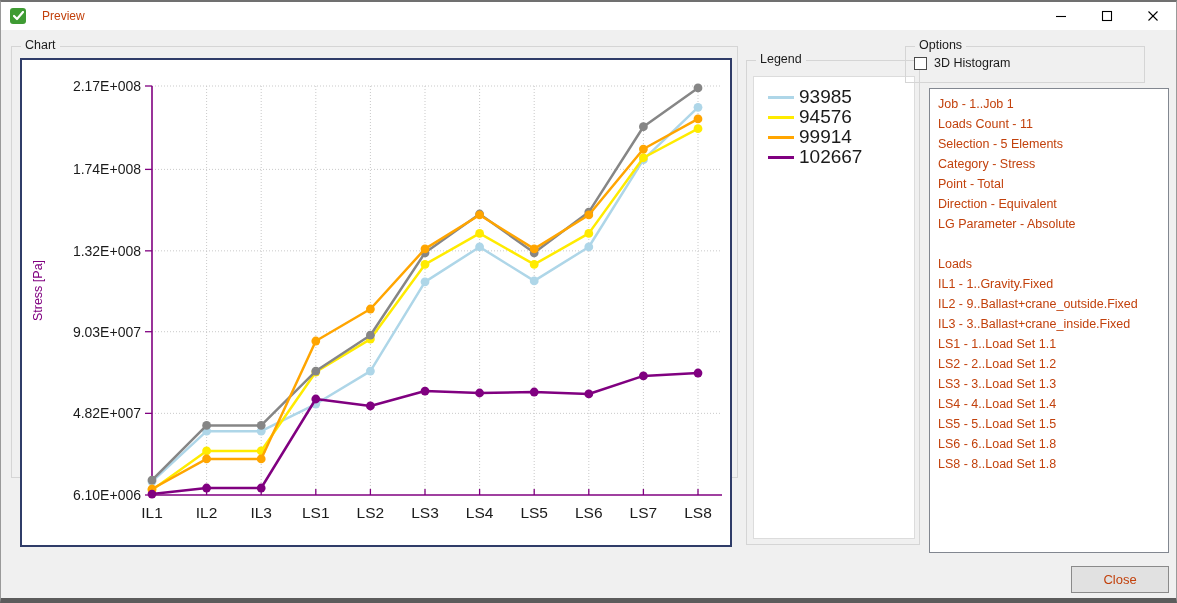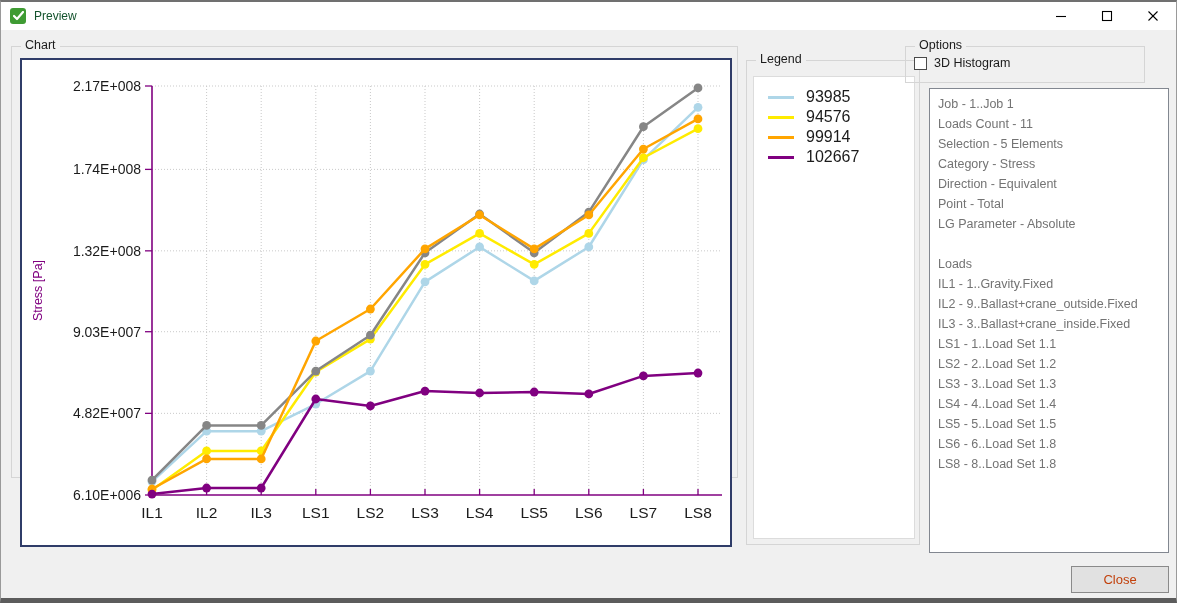--- a/index.html
+++ b/index.html
@@ -15,21 +15,21 @@
     background:#f0f0f0;
   }
   .titlebar{
     position:absolute;top:0;left:0;right:0;height:28px;background:#ffffff;
     display:flex;align-items:center;
   }
   .app-icon{
     width:16px;height:16px;margin-left:9px;border-radius:3px;
     background:#3f9b33;display:flex;align-items:center;justify-content:center;
   }
-  .title{margin-left:8px;font-size:12px;color:#14532d;}
+  .title{margin-left:16px;font-size:12px;color:#c2410c;}
   .win-btns{position:absolute;right:0;top:0;height:28px;display:flex;}
   .win-btn{width:46px;height:28px;display:flex;align-items:center;justify-content:center;cursor:default;}
   .content{position:absolute;top:28px;left:0;right:0;bottom:0;background:#f0f0f0;}
   .groupbox{position:absolute;border:1px solid #d5d5d5;box-sizing:border-box;}
   .gb-label{
     position:absolute;top:-9px;left:9px;background:#f0f0f0;padding:0 4px;
     font-size:12.5px;color:#1b1b1b;white-space:nowrap;
   }
   .chart-gb{left:10px;top:16px;width:727px;height:432px;}
   .chart-area{
@@ -37,33 +37,33 @@
     background:#ffffff;border:2px solid #2f3c68;
   }
   svg{font-family:"Liberation Sans",sans-serif;display:block;}
   .legend-gb{left:745px;top:30px;width:174px;height:485px;}
   .legend-panel{
     position:absolute;left:6px;top:15px;width:162px;height:463px;box-sizing:border-box;
     background:#ffffff;border:1px solid #dcdcdc;padding-top:10px;
   }
   .legend-row{display:flex;align-items:center;height:20px;padding-left:14px;}
   .legend-swatch{width:26px;height:3px;flex:0 0 26px;}
-  .legend-label{margin-left:12px;font-size:16px;color:#1b1b1b;}
+  .legend-label{margin-left:5px;font-size:19px;color:#1b1b1b;}
   .options-gb{left:904px;top:16px;width:240px;height:37px;}
   .cb-row{position:absolute;left:8px;top:9px;display:flex;align-items:center;gap:7px;}
   .checkbox{
     width:13px;height:13px;box-sizing:border-box;background:#ffffff;border:1px solid #4a4a4a;
     display:inline-block;
   }
   .cb-text{font-size:12.5px;color:#1b1b1b;}
   .listbox{
     position:absolute;left:928px;top:58px;width:240px;height:465px;box-sizing:border-box;
     background:#ffffff;border:1px solid #828790;overflow:hidden;padding-top:5px;
   }
-  .list-item{height:20px;line-height:20px;padding-left:8px;font-size:12.5px;color:#737373;white-space:nowrap;}
+  .list-item{height:20px;line-height:20px;padding-left:8px;font-size:12.5px;color:#c2410c;white-space:nowrap;}
   .close-btn{
     position:absolute;left:1070px;top:536px;width:98px;height:27px;box-sizing:border-box;
     background:#e1e1e1;border:1px solid #8a8a8a;font-family:"Liberation Sans",sans-serif;
     font-size:13px;color:#c2410c;cursor:default;
   }
 </style>
 </head>
 <body>
 
 <div class="window">
@@ -245,22 +245,22 @@
         <span class="checkbox"></span>
         <span class="cb-text">3D Histogram</span>
       </label>
     </div>
 
     <div class="listbox" id="info-list">
         <div class="list-item">Job - 1..Job 1</div>
         <div class="list-item">Loads Count - 11</div>
         <div class="list-item">Selection - 5 Elements</div>
         <div class="list-item">Category - Stress</div>
+        <div class="list-item">Point - Total</div>
         <div class="list-item">Direction - Equivalent</div>
-        <div class="list-item">Point - Total</div>
         <div class="list-item">LG Parameter - Absolute</div>
         <div class="list-item">&nbsp;</div>
         <div class="list-item">Loads</div>
         <div class="list-item">IL1 - 1..Gravity.Fixed</div>
         <div class="list-item">IL2 - 9..Ballast+crane_outside.Fixed</div>
         <div class="list-item">IL3 - 3..Ballast+crane_inside.Fixed</div>
         <div class="list-item">LS1 - 1..Load Set 1.1</div>
         <div class="list-item">LS2 - 2..Load Set 1.2</div>
         <div class="list-item">LS3 - 3..Load Set 1.3</div>
         <div class="list-item">LS4 - 4..Load Set 1.4</div>

